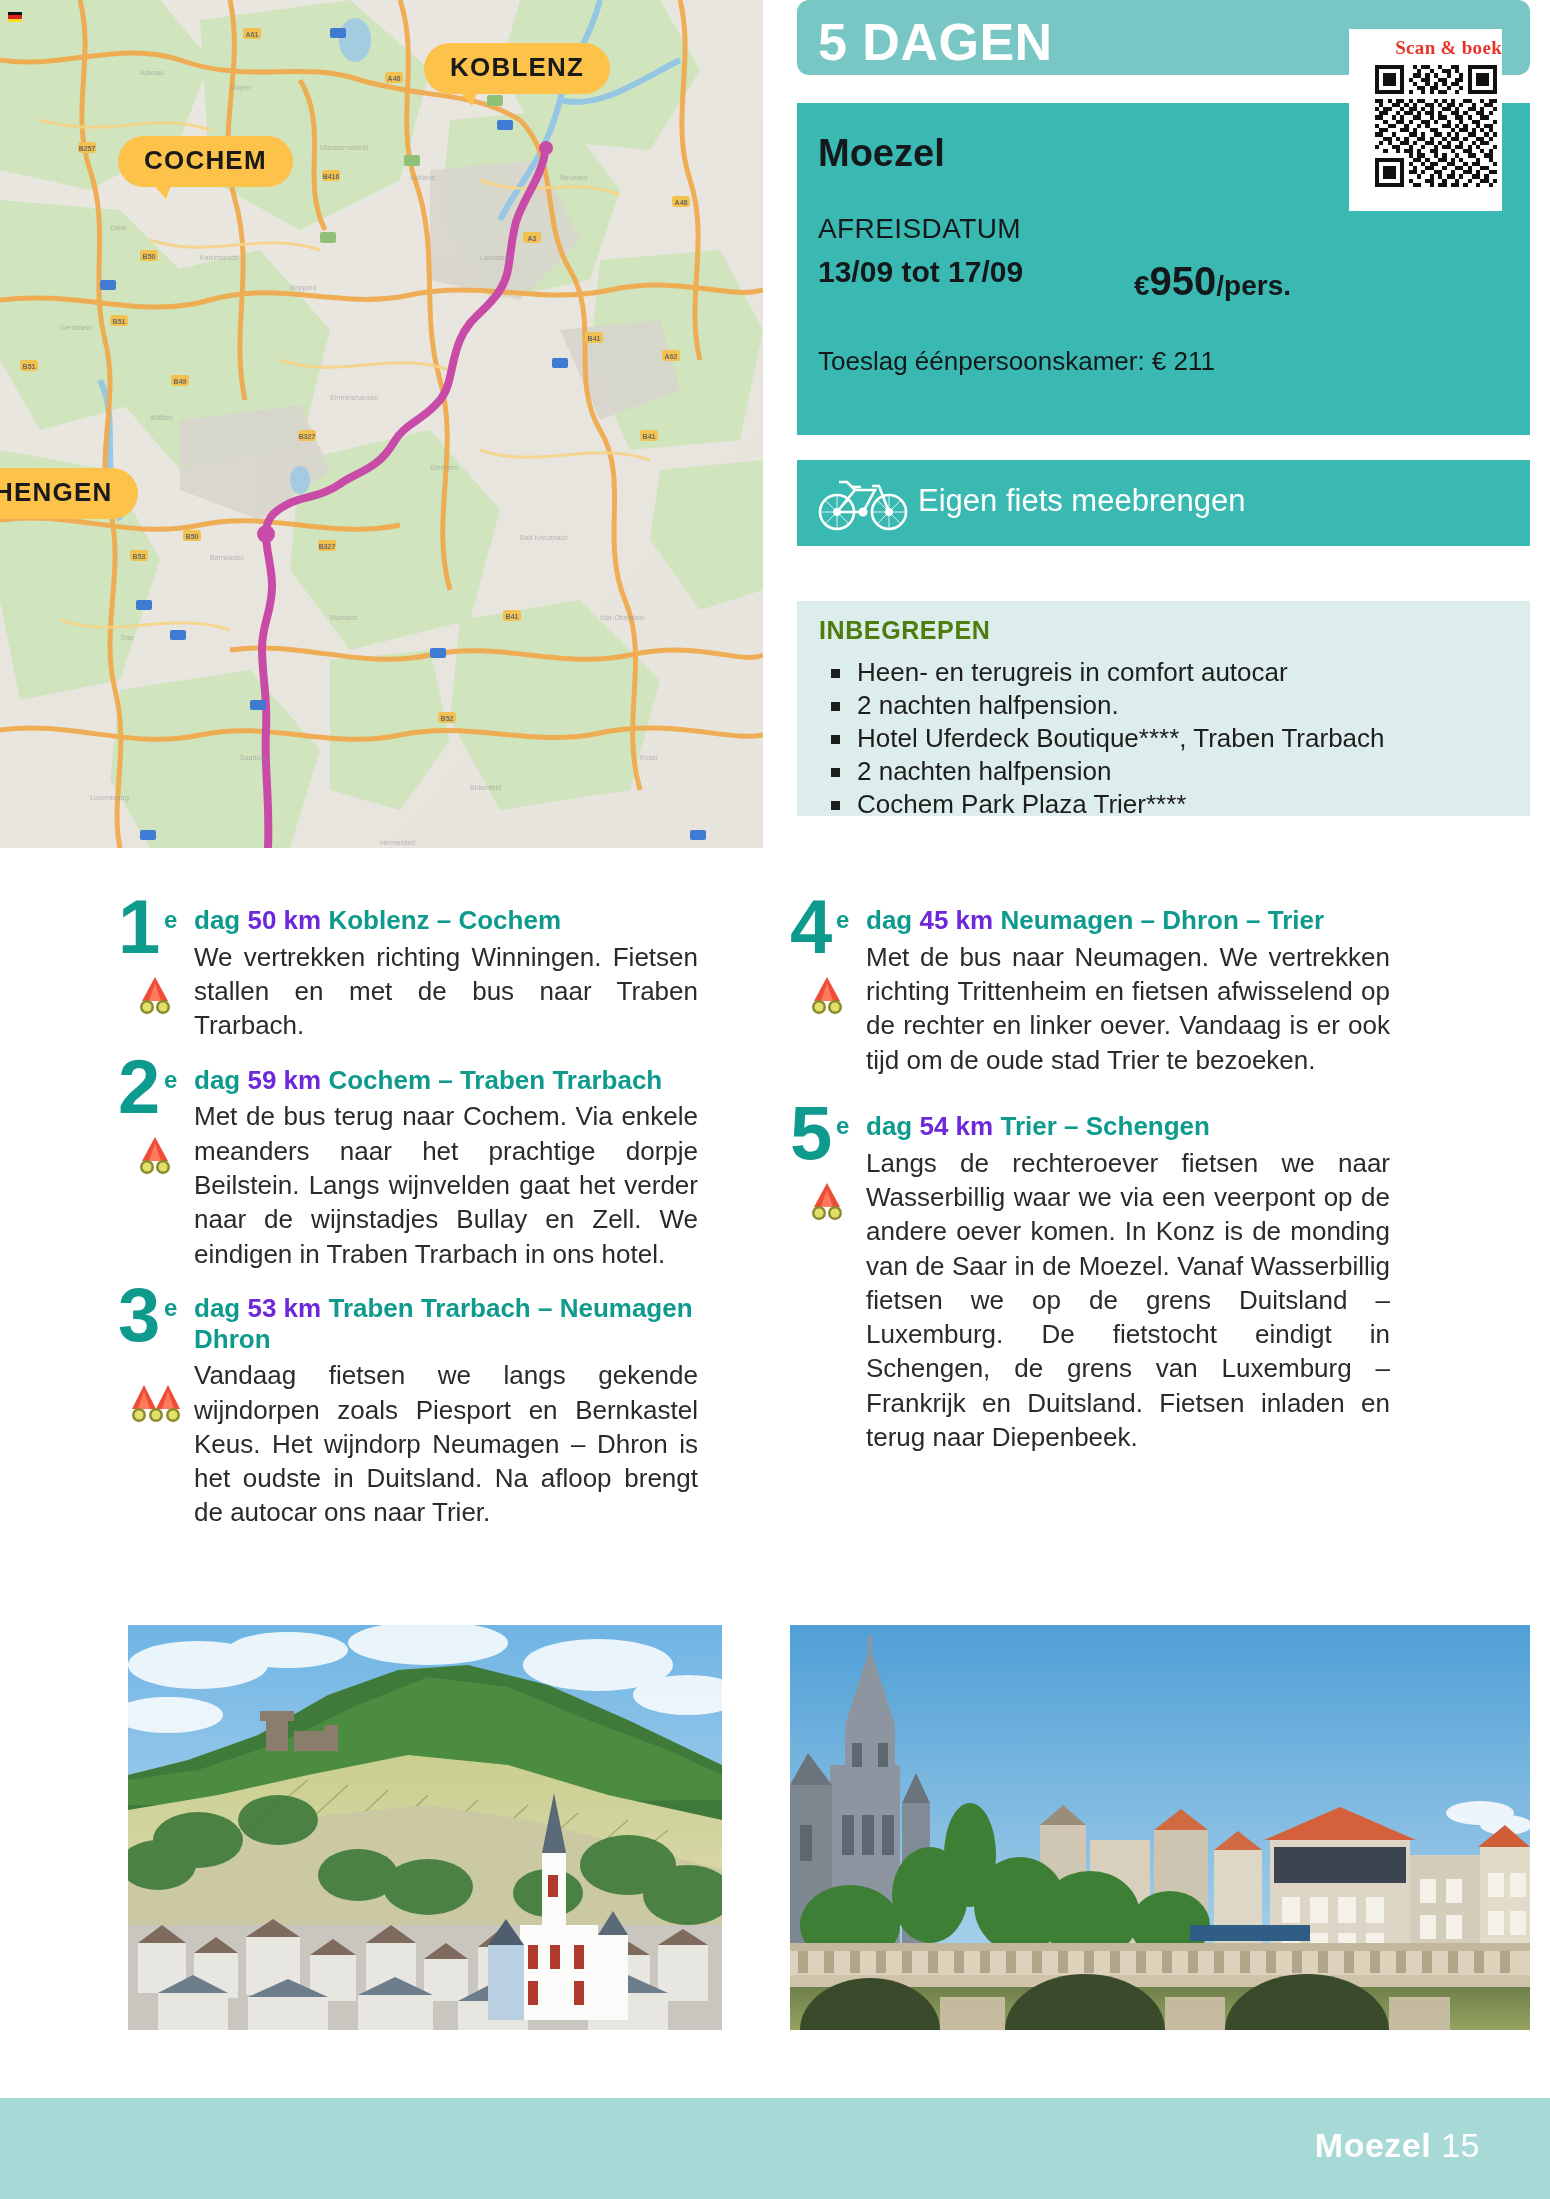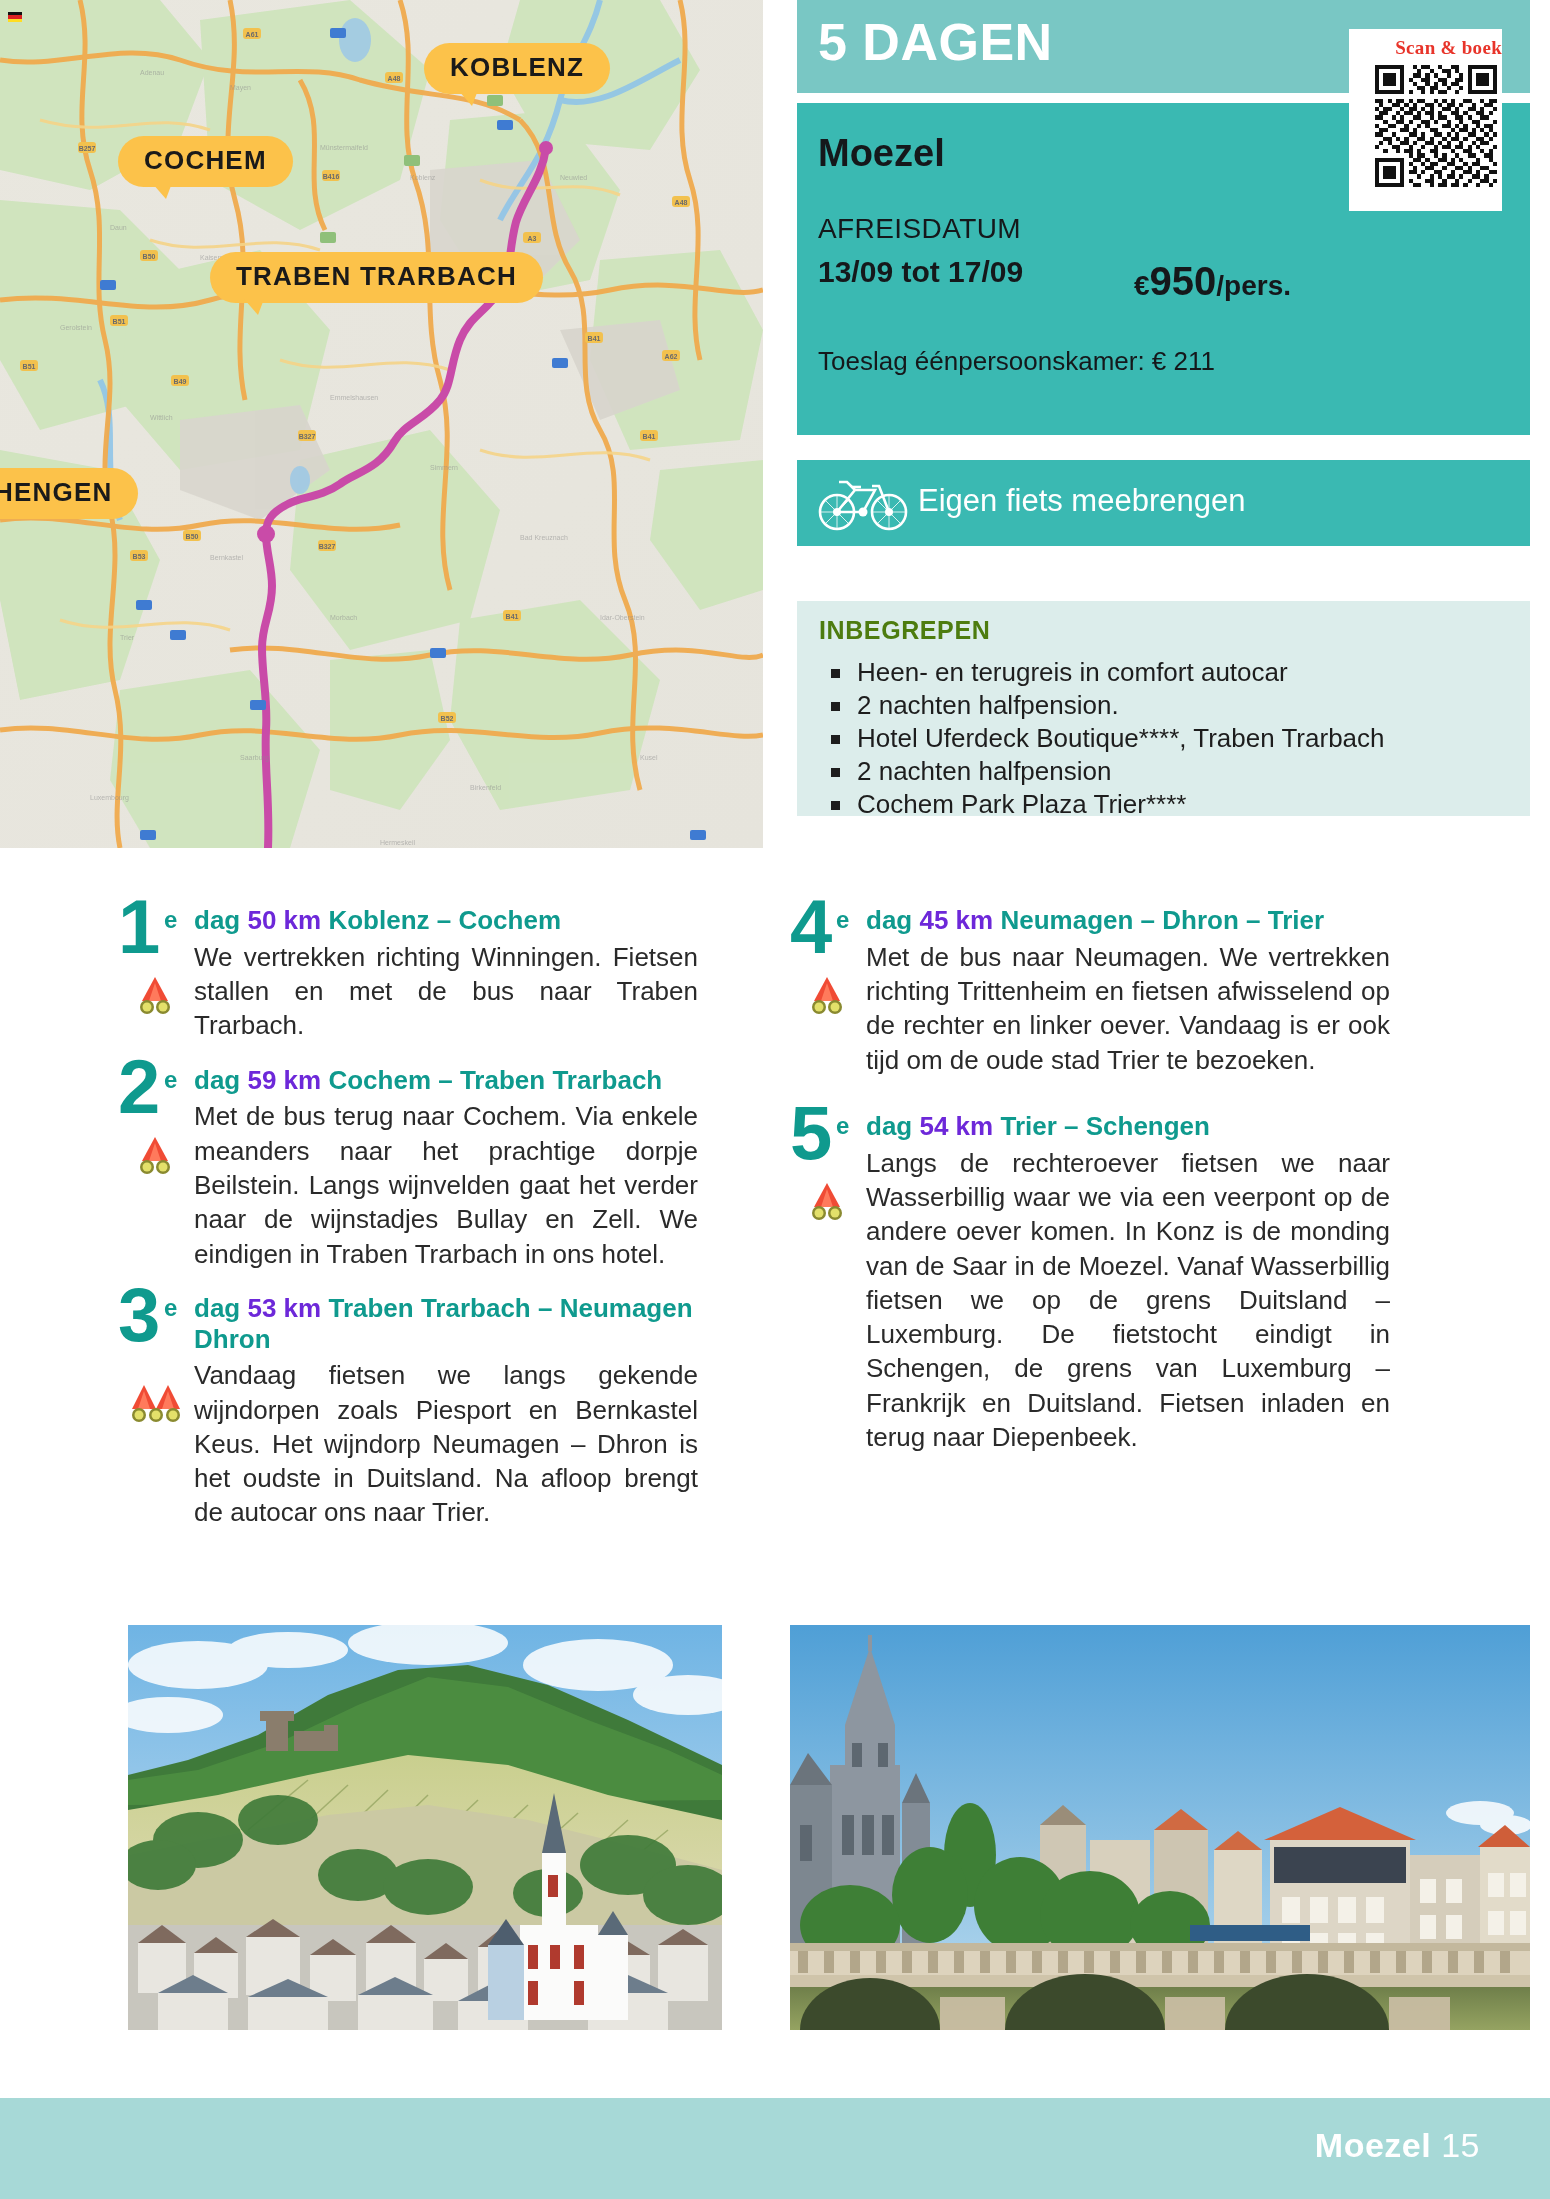--- a/index.html
+++ b/index.html
@@ -44,22 +44,23 @@
   #pill-cochem  { left: 118px; top: 136px; }
   #pill-traben  { left: 210px; top: 252px; }
   #pill-schengen{ left: -52px; top: 468px; }
   .map-flag { position:absolute; left:8px; top:12px; width:14px; height:10px;
               background: linear-gradient(#111 33%, #d22 33% 66%, #fd2 66%); }
 
   
   .panel { position: absolute; left: 797px; width: 733px; }
 
   .hdr-top {
-    top: 0; height: 93px;
+    top: 0; height: 75px;
     background: #79c7c4;
+    border-radius: 12px;
   }
   .hdr-top .days {
     position: absolute; left: 21px; top: 16px;
     font-size: 52px; font-weight: bold; color: #ffffff;
     letter-spacing: 0.5px; line-height: 1;
   }
   .hdr-body {
     top: 103px; height: 332px;
     background: #3ab9b2;
   }
@@ -341,21 +342,20 @@
         <rect x="487" y="95" width="16" height="11" rx="2"></rect>
         <rect x="404" y="155" width="16" height="11" rx="2"></rect>
         <rect x="320" y="232" width="16" height="11" rx="2"></rect>
       </g>
     </svg>
 
     <div class="map-flag"></div>
 
     <div class="map-pill" id="pill-koblenz">KOBLENZ</div>
     <div class="map-pill" id="pill-cochem">COCHEM</div>
-    <div class="map-pill" id="pill-traben">TRABEN  TRARBACH</div>
     <div class="map-pill no-tail" id="pill-schengen">CHENGEN</div>
   </div>
 
   <div class="panel hdr-top">
     <div class="days">5 DAGEN</div>
   </div>
 
   <div class="panel hdr-body">
     <div class="title">Moezel</div>
     <div class="dep-label">AFREISDATUM</div>

